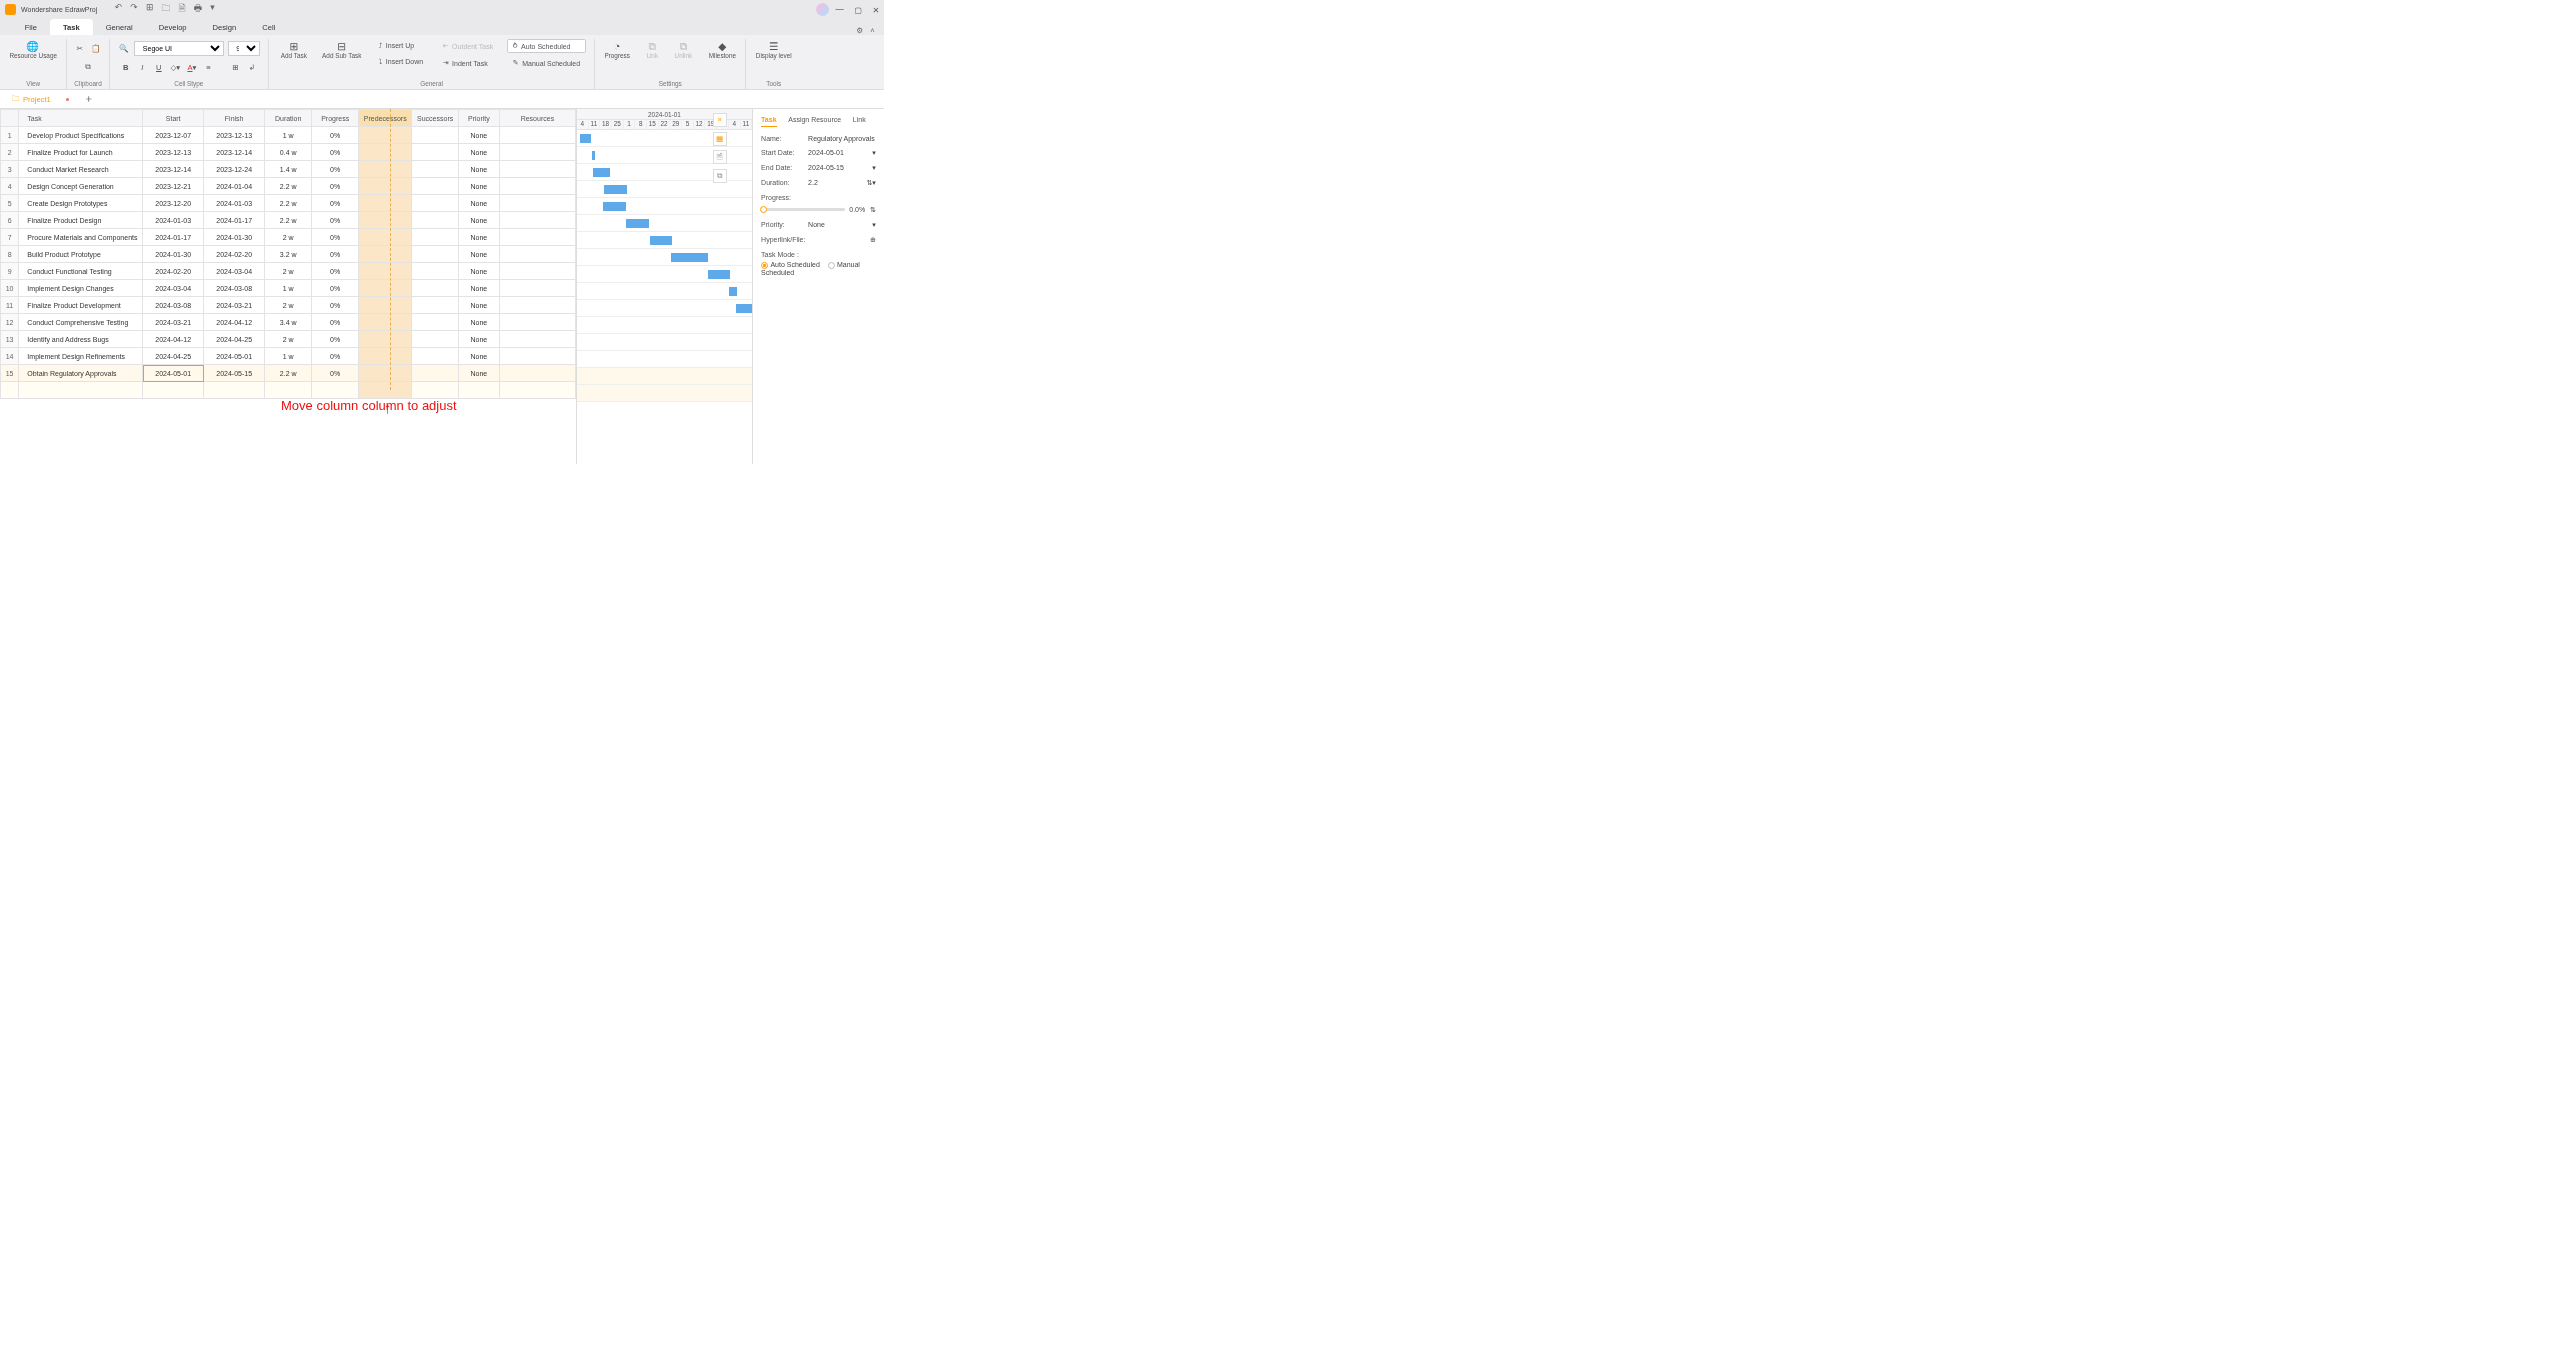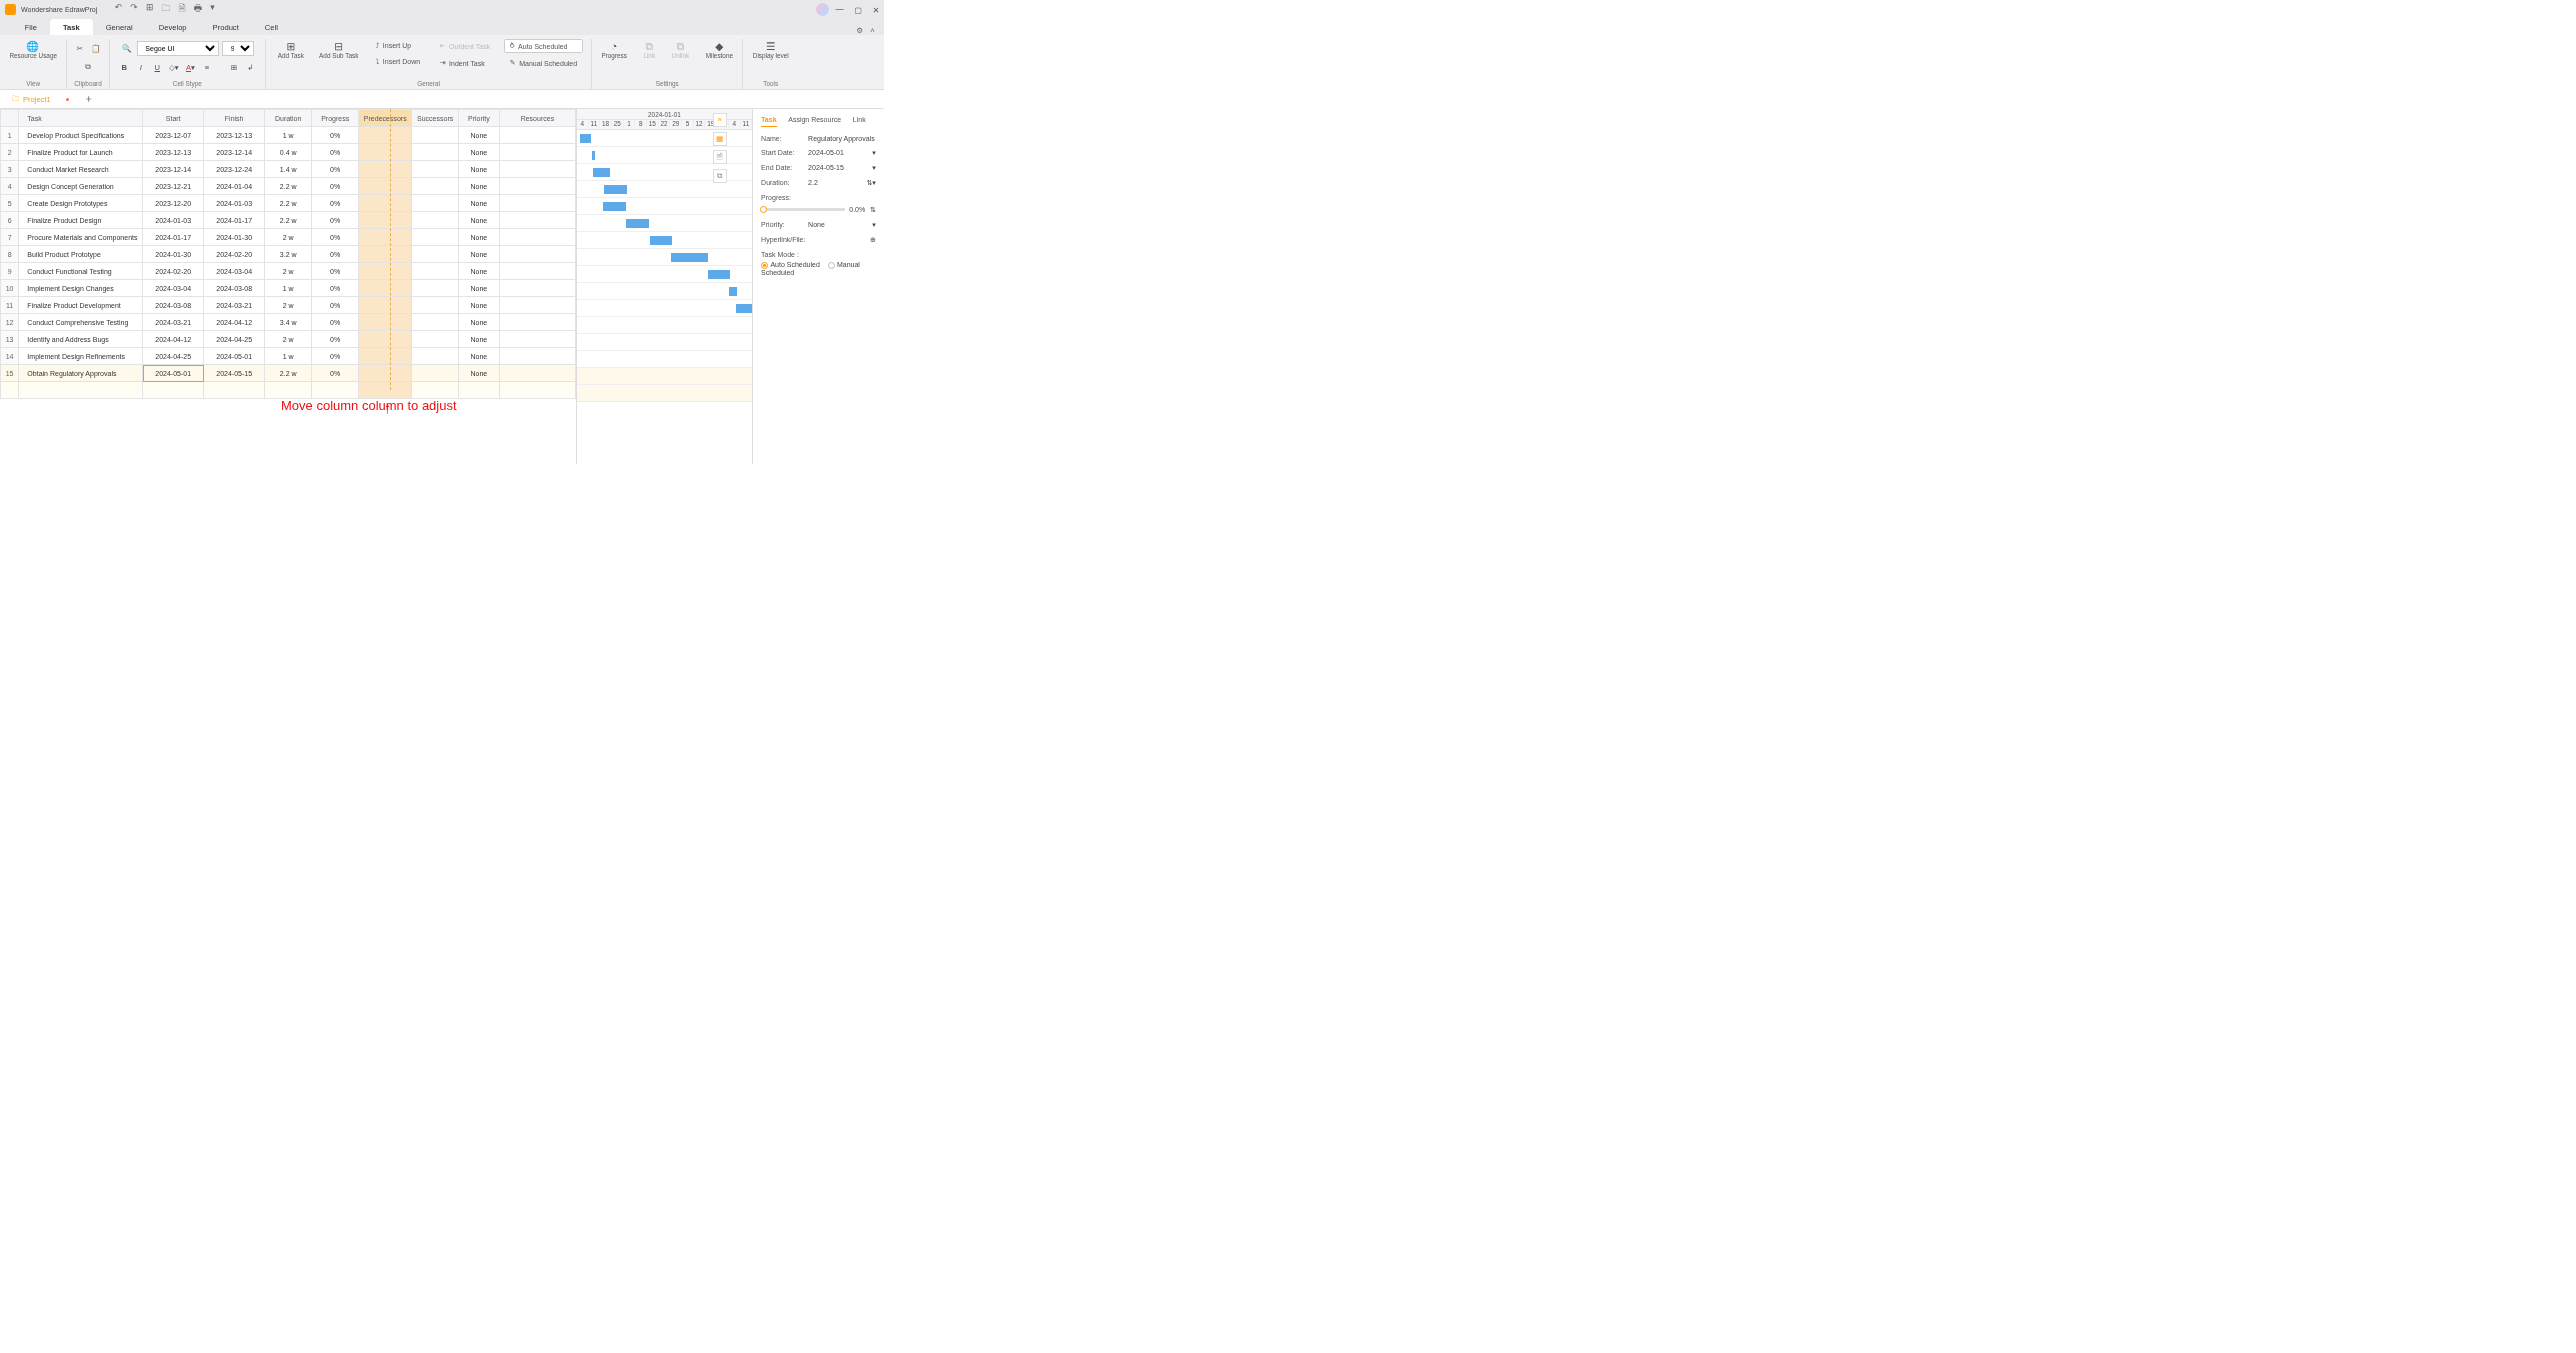--- a/index.html
+++ b/index.html
@@ -123,21 +123,21 @@
     <span>✕</span>
   </div>
 </div>
 
 <div class="menubar">
   <div id="menus" style="display: flex; text-align: right;">
       <div class="menu">File</div>
       <div class="menu active">Task</div>
       <div class="menu">General</div>
       <div class="menu">Develop</div>
-      <div class="menu">Product</div>
+      <div class="menu">Design</div>
       <div class="menu">Cell</div>
     </div>
   <div class="settings-right">
     <span>⚙</span>
     <span>˄</span>
   </div>
 </div>
 
 <div class="ribbon">
   <div class="group">
@@ -153,21 +153,21 @@
         <span class="fmt">📋</span>
       </div>
     <div class="row2">
         <span class="fmt">⧉</span>
       </div>
     <div class="label">Clipboard</div>
   </div>
   <div class="group" style="padding:0 8.2px;">
     <div class="row">
       <span class="fmt">🔍</span>
-      <select class="sel" style="width:82px"><option>Segoe UI</option></select>
+      <select class="sel" style="width:90px"><option>Segoe UI</option></select>
       <select class="sel" style="width:32px"><option>9</option></select>
     </div>
     <div class="row2">
       <span class="fmt">
           <b>B</b>
         </span>
       <span class="fmt">
           <i>I</i>
         </span>
       <span class="fmt">

